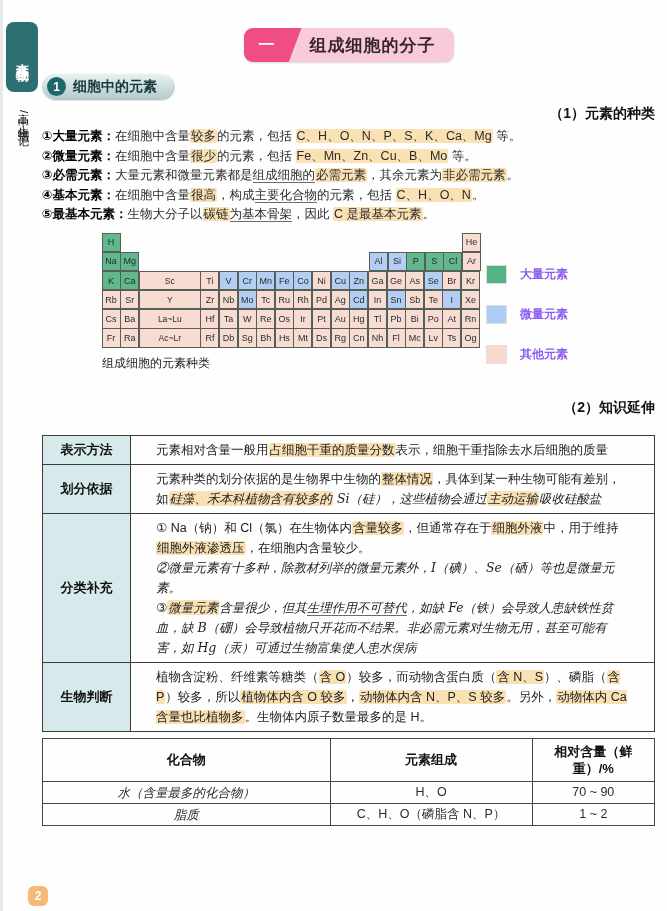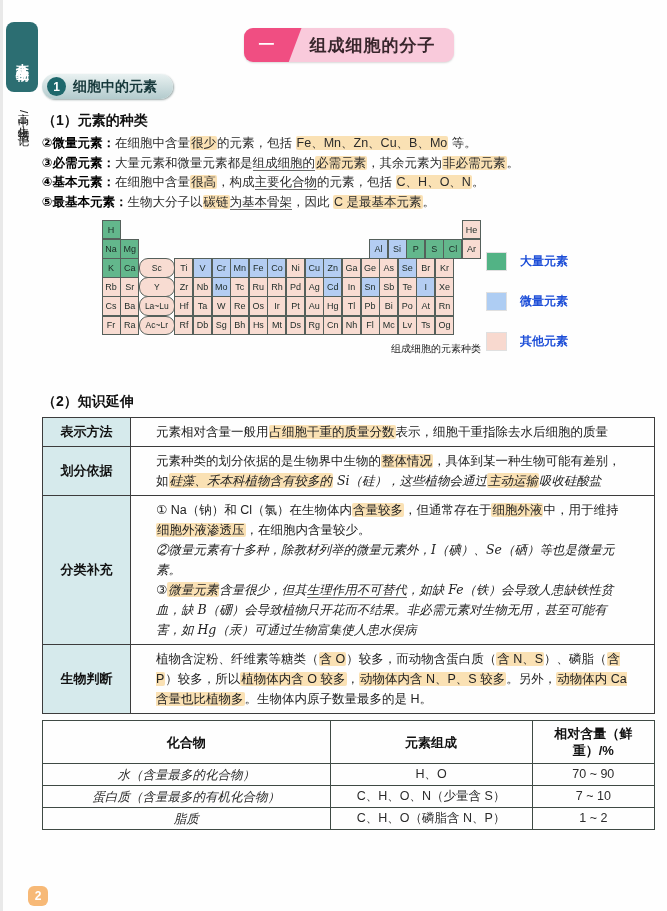--- a/index.html
+++ b/index.html
@@ -53,57 +53,57 @@
     margin-top:12px; display:inline-flex; align-items:center; gap:7px;
     background:linear-gradient(to bottom,#e9f1f1,#b3cbcd);
     border-radius:13px; padding:3px 16px 3px 5px; box-shadow:1px 1px 2px rgba(40,70,70,0.45);
   }
   .sec-num {
     width:19px; height:19px; border-radius:50%; background:#1e686c; color:#fff;
     font-size:12px; font-weight:bold; display:flex; align-items:center; justify-content:center;
   }
   .sec-title { font-size:14px; font-weight:bold; color:#17393b; }
 
-  .h2 { font-size:14px; font-weight:bold; color:#111; margin-top:13px; }
+  .h2 { font-size:14px; font-weight:bold; color:#111; margin-top:6px;text-align:right; }
 
   .plist { margin-top:4px; }
   .plist .line { font-size:12.5px; line-height:19.6px; white-space:nowrap; }
   .plist b { color:#000; }
 
   
   .seg-hl { background:#fae1b4; border-radius:2px; padding:0 1px; }
   .seg-u  { border-bottom:1.4px solid #6b6b6b; }
   .seg-hw { font-family:"DejaVu Serif","Liberation Serif",serif; font-style:italic; }
 
   
   .figure { position:relative; margin-top:8px; height:160px; }
   .ptable { margin-left:60px; width:379px; }
   .pt-row { display:flex; }
   .pt-cell {
     width:19px; height:19.5px; border:0.8px solid #55605b; margin:-0.4px 0 0 -0.4px;
     font-size:9px; display:flex; align-items:center; justify-content:center; color:#1c2a26;
   }
-  .pt-cell.w { width:36px; font-size:8.5px;border-radius:9px; }
+  .pt-cell.w { width:62px; font-size:8.5px; }
   .pt-cell.g { background:#63b78c; }
   .pt-cell.t { background:#b4cdf2; }
   .pt-cell.o { background:#f8dcd2; }
   .pt-spacer { flex:1; }
-  .pt-caption { width:379px; margin-left:60px; text-align:right; font-size:10px; color:#222;
+  .pt-caption { width:379px; margin-left:60px; text-align:left; font-size:12px; color:#222;
     margin-top:7px; font-family:"DejaVu Serif","Liberation Serif",serif; }
 
   .legend { position:absolute; left:444px; top:32px; }
   .legend-item { display:flex; align-items:center; gap:13px; margin-bottom:21px; }
   .legend-sw { width:21px; height:19px; border:1px solid #e0e0e0; }
   .legend-sw.g { background:#52b385; }
   .legend-sw.t { background:#aecdf3; }
   .legend-sw.o { background:#f8d9cf; }
-  .legend-label { font-size:12px; color:#1d4ed8; font-weight:bold; }
-
-  
-  table.ktable { border-collapse:collapse; width:100%; margin-top:6px; }
+  .legend-label { font-size:12px; color:#8b5cf6; font-weight:bold; }
+
+  
+  table.ktable { border-collapse:collapse; width:100%; margin-top:18px; }
   table.ktable td { border:1.3px solid #3c3c3c; vertical-align:middle; }
   td.klabel {
     width:88px; background:#d6eaec; text-align:center; font-weight:bold; font-size:13px; color:#111;
   }
   td.kcontent { padding:4px 25px; font-size:12.5px; line-height:20px; color:#222; }
   td.kcontent p { margin:0; }
 
   
   table.ctable { border-collapse:collapse; width:100%; margin-top:6px; }
   table.ctable th, table.ctable td {
@@ -148,20 +148,21 @@
   <div>
     <div class="sec-pill">
       <span class="sec-num">1</span>
       <span class="sec-title">细胞中的元素</span>
     </div>
   </div>
 
   <div class="h2">（1）元素的种类</div>
 
   <div class="plist">
+    <div class="line"><b>①大量元素：</b><span><span>在细胞中含量</span><span class="seg-hl">较多</span><span>的元素，包括 </span><span class="seg-hl">C、H、O、N、P、S、K、Ca、Mg</span><span> 等。</span></span></div>
     <div class="line"><b>②微量元素：</b><span><span>在细胞中含量</span><span class="seg-hl">很少</span><span>的元素，包括 </span><span class="seg-hl">Fe、Mn、Zn、Cu、B、Mo</span><span> 等。</span></span></div>
     <div class="line"><b>③必需元素：</b><span><span>大量元素和微量元素都是</span><span class="seg-u">组成细胞的</span><span class="seg-hl">必需元素</span><span>，其余元素为</span><span class="seg-hl">非必需元素</span><span>。</span></span></div>
     <div class="line"><b>④基本元素：</b><span><span>在细胞中含量</span><span class="seg-hl">很高</span><span>，构成</span><span class="seg-u">主要化合物</span><span>的元素，包括 </span><span class="seg-hl">C、H、O、N</span><span>。</span></span></div>
     <div class="line"><b>⑤最基本元素：</b><span><span>生物大分子以</span><span class="seg-hl">碳链</span><span class="seg-u">为基本骨架</span><span>，因此 </span><span class="seg-hl">C 是最基本元素</span><span>。</span></span></div>
   </div>
 
   <div class="figure">
     <div class="ptable">
         <div class="pt-row">
           <div class="pt-cell g">H</div>
@@ -318,25 +319,20 @@
       <th class="col-compound">化合物</th>
       <th class="col-comp">元素组成</th>
       <th class="col-rel">相对含量（鲜重）/%</th>
     </tr>
     <tr>
       <td class="hw">水（含量最多的化合物）</td>
       <td>H、O</td>
       <td>70 ~ 90</td>
     </tr>
     <tr>
-      <td class="hw">蛋白质（含量最多的有机化合物）</td>
-      <td>C、H、O、N（少量含 S）</td>
-      <td>7 ~ 10</td>
-    </tr>
-    <tr>
       <td class="hw">脂质</td>
       <td>C、H、O（磷脂含 N、P）</td>
       <td>1 ~ 2</td>
     </tr>
 
   </tbody>
     </table>
 
 </div>
 

